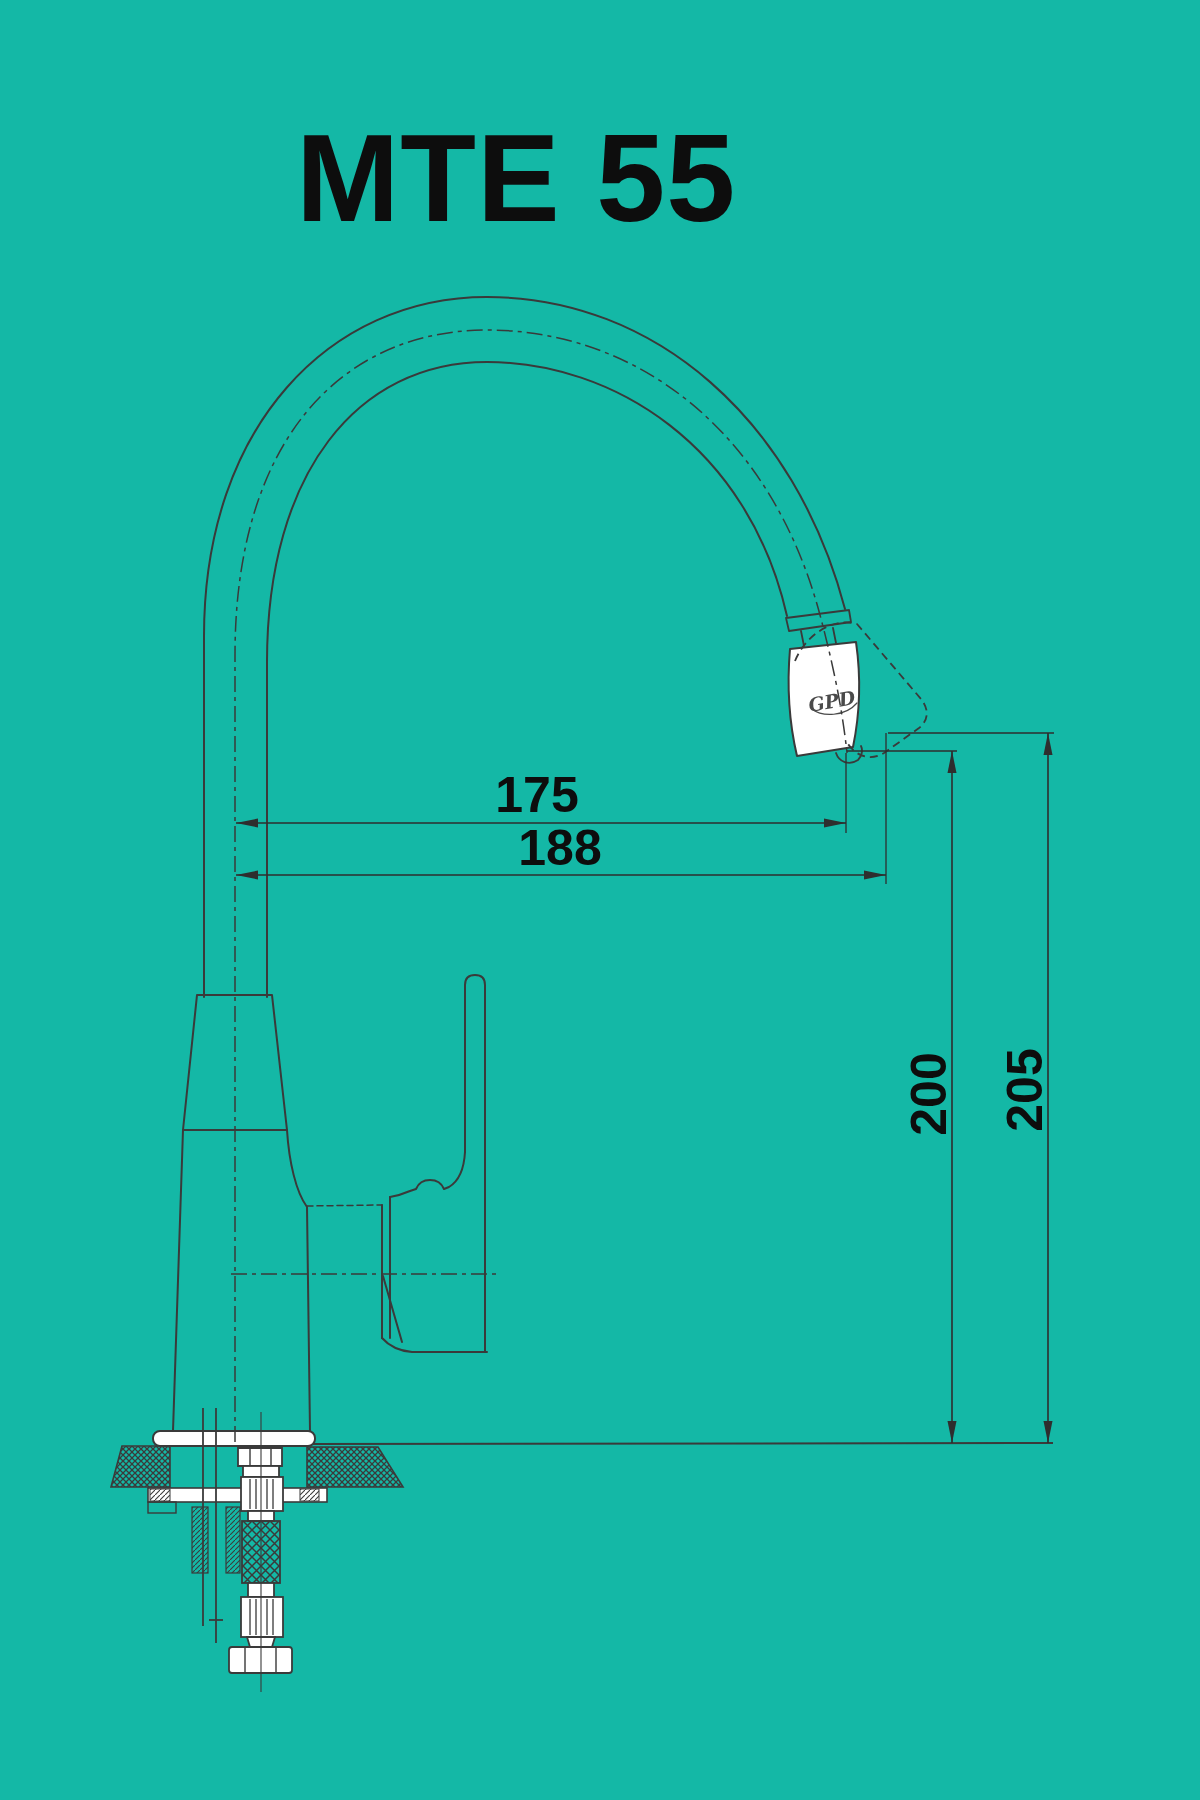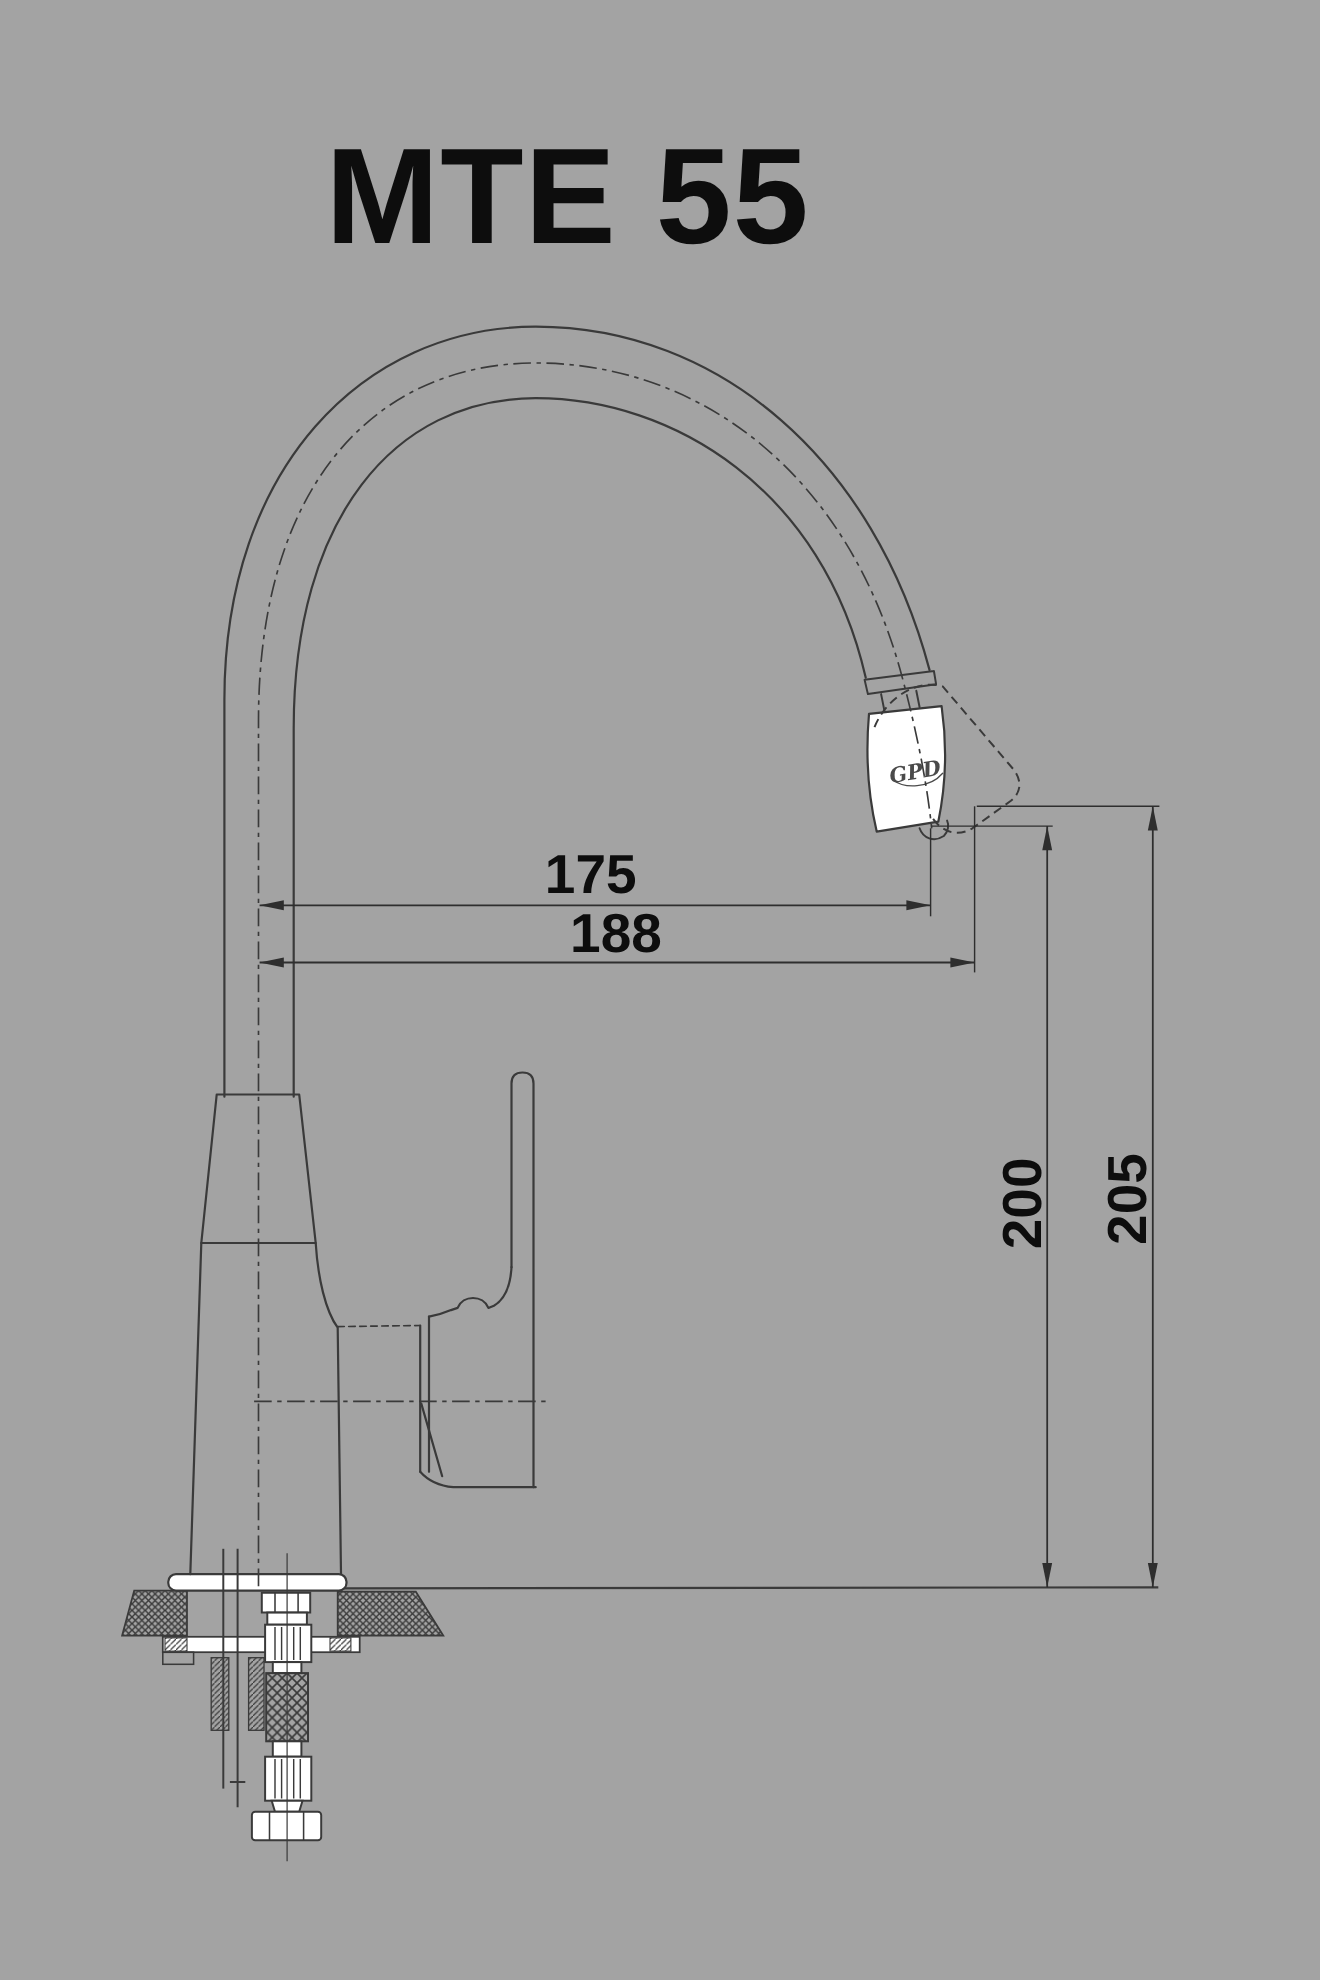--- a/index.html
+++ b/index.html
@@ -1,16 +1,16 @@
 <!DOCTYPE html>
 <html><head>
 <meta charset="utf-8">
 <style>
   html,body{margin:0;padding:0;background:#ffffff;}
-  .sheet{position:relative;width:1200px;height:1800px;background:#a3a3a3;overflow:hidden;}
+  .sheet{position:relative;width:1200px;height:1800px;background:#14b8a6;overflow:hidden;}
   svg{position:absolute;left:0;top:0;}
   text{font-family:"Liberation Sans", sans-serif;fill:#0d0d0d;}
   .dim-num{font-size:50px;font-weight:bold;}
   .title-txt{font-size:124px;font-weight:bold;letter-spacing:1px;}
   .logo-txt{font-family:"DejaVu Serif", serif;font-style:italic;font-weight:bold;font-size:19px;fill:#4a4a4a;}
 </style>
 </head>
 <body>
 
 <div class="sheet">

